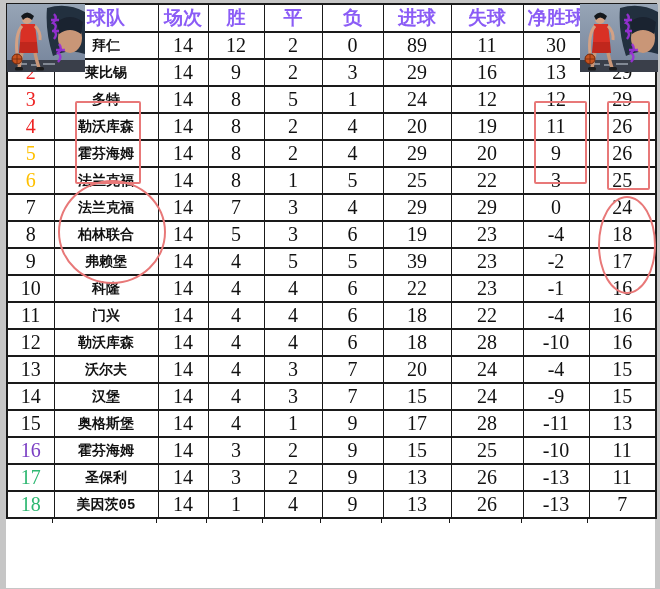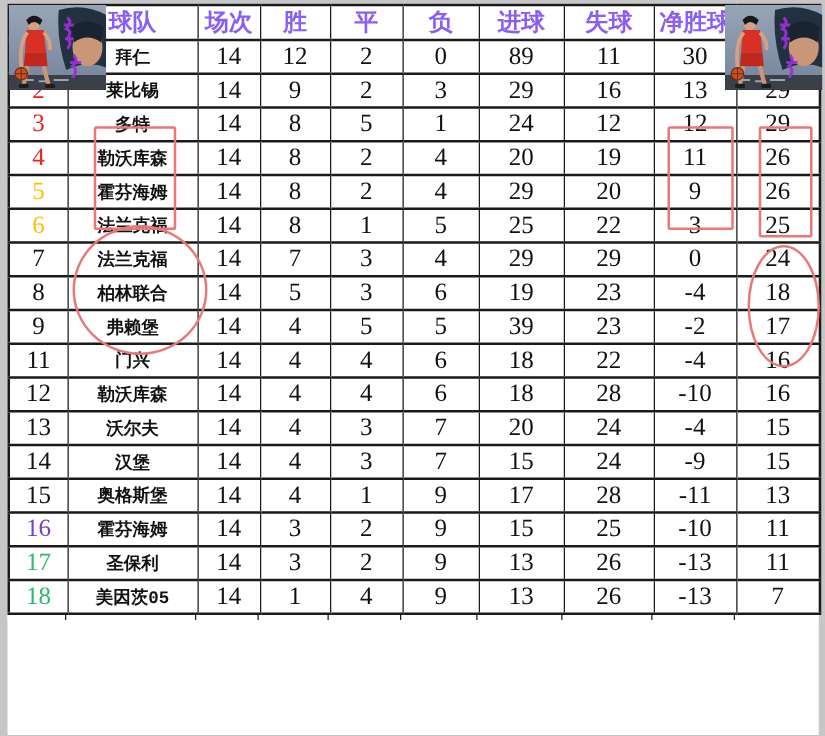--- a/index.html
+++ b/index.html
@@ -189,20 +189,32 @@
           <td style="color: rgb(17, 17, 17);">9</td>
           <td class="team">弗赖堡</td>
           <td>14</td>
           <td>4</td>
           <td>5</td>
           <td>5</td>
           <td>39</td>
           <td>23</td>
           <td>-2</td>
           <td>17</td>
+        </tr>
+        <tr>
+          <td style="color: rgb(17, 17, 17);">10</td>
+          <td class="team">科隆</td>
+          <td>14</td>
+          <td>4</td>
+          <td>4</td>
+          <td>6</td>
+          <td>22</td>
+          <td>23</td>
+          <td>-1</td>
+          <td>16</td>
         </tr>
         <tr>
           <td style="color: rgb(17, 17, 17);">11</td>
           <td class="team">门兴</td>
           <td>14</td>
           <td>4</td>
           <td>4</td>
           <td>6</td>
           <td>18</td>
           <td>22</td>

